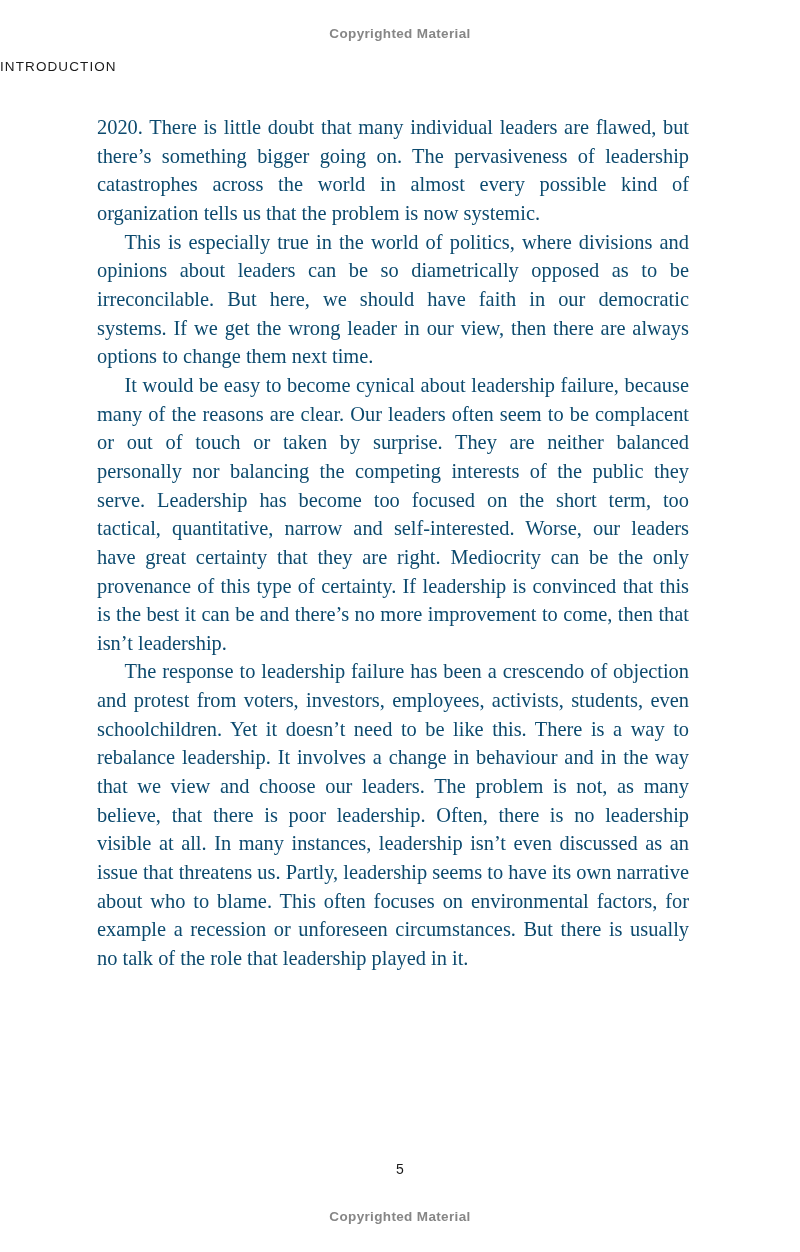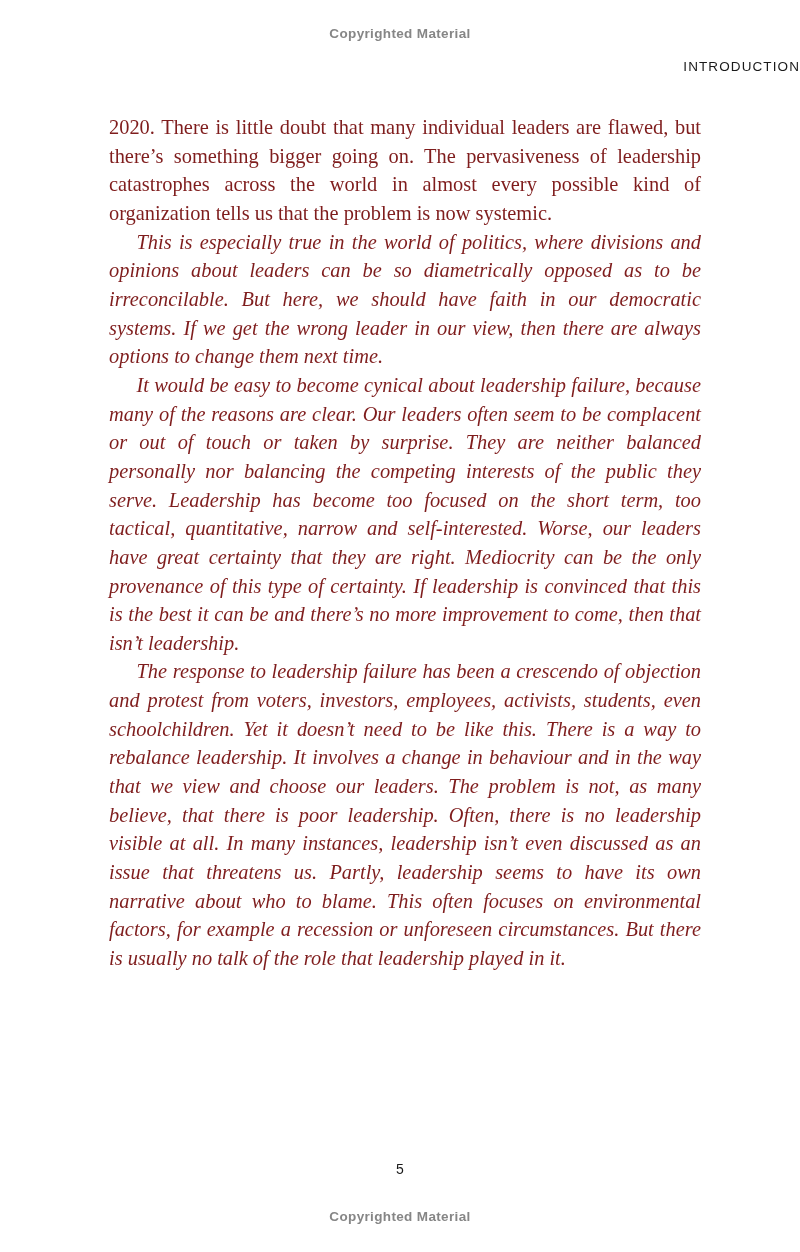--- a/index.html
+++ b/index.html
@@ -37,51 +37,49 @@
     font-weight: 600;
     letter-spacing: 0.35px;
     color: #868686;
   }
 
   .chapter-head {
     position: absolute;
     top: 59px;
     left: 0;
     width: 800px;
-    text-align: right;
+    text-align: left;
     font-family: "Liberation Sans", "DejaVu Sans", sans-serif;
     font-size: 13.5px;
     font-weight: 400;
     letter-spacing: 1.1px;
     color: #1a1a1a;
   }
 
   
   .textblock {
     position: absolute;
     top: 113px;
     left: 97px;
     width: 592px;
     text-align: justify;
     text-justify: inter-word;
     font-size: 20.4px;
     line-height: 28.65px;
-    color: #7f1d1d;
-    margin-left: 12px;
+    color: #0c4a6e;
     -webkit-font-smoothing: antialiased;
   }
 
   .textblock p {
     margin: 0;
     text-indent: 0;
     text-align: justify;
   }
   .textblock p.indent {
     text-indent: 1.35em;
-    font-style: italic;
   }
   .textblock p:last-child {
     text-align: justify;
   }
   
   .textblock p::after {
     content: "";
     display: inline-block;
     width: 100%;
   }

